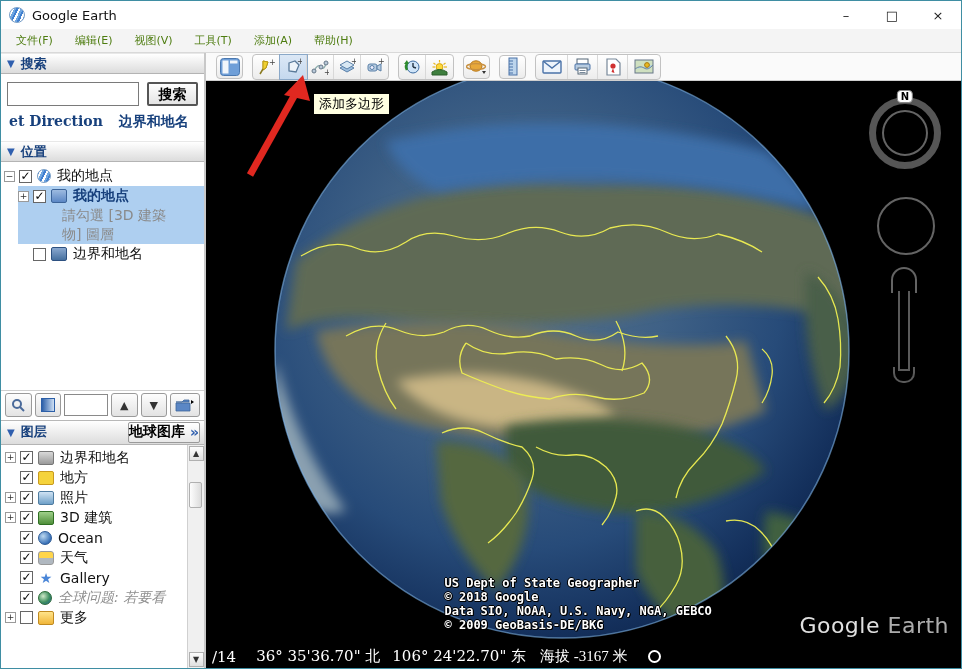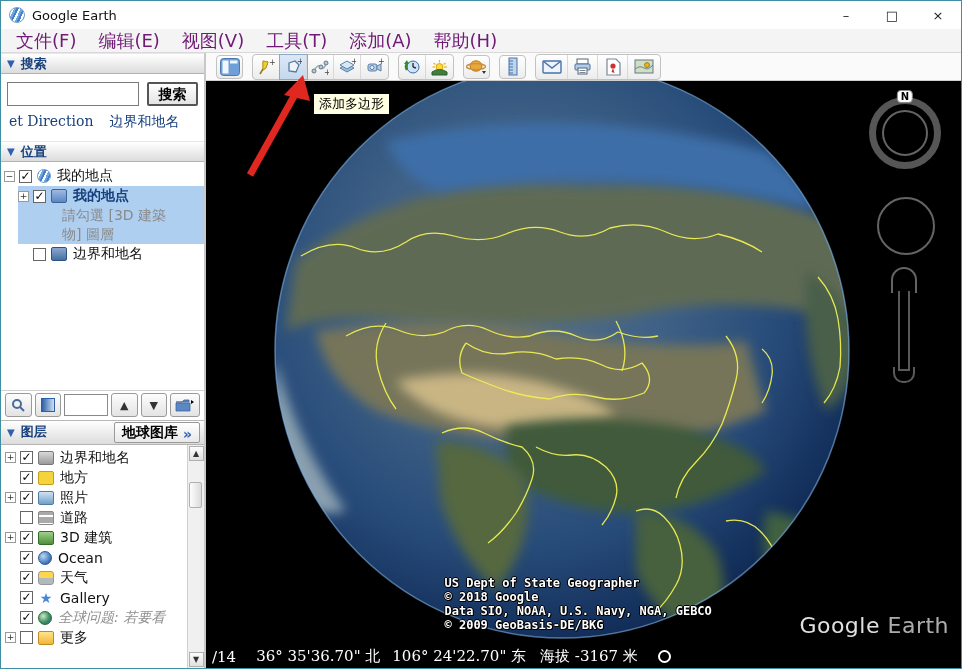--- a/index.html
+++ b/index.html
@@ -10,36 +10,36 @@
   
   .titlebar { height:28px; background:#fff; display:flex; align-items:center; padding-left:8px; flex:0 0 auto; }
   .ge-logo { width:16px; height:16px; border-radius:50%; border:1px solid #7aa0c8;
     background:repeating-linear-gradient(115deg,#3f7fd0 0 2px,#ffffff 2px 4px,#6fa6e0 4px 6px); margin-right:7px; }
   .title-text { font-size:13px; color:#111; }
   .win-controls { margin-left:auto; display:flex; height:100%; }
   .win-btn { width:46px; height:100%; display:flex; align-items:center; justify-content:center; font-size:13px; color:#222; cursor:default; }
 
   
   .menubar { height:24px; background:#f4f4f4; border-bottom:1px solid #d9d9d9; display:flex; align-items:center; padding-left:4px; flex:0 0 auto; }
-  .menu-item { padding:2px 11px; font-size:18px; color:#701a75; }
+  .menu-item { padding:2px 11px; font-size:11px; color:#4d7c0f; }
 
   
   .content { flex:1; display:flex; min-height:0; }
   .sidebar { width:205px; background:#ffffff; border-right:2px solid #c8c8c8; display:flex; flex-direction:column; min-height:0; }
   .main { flex:1; display:flex; flex-direction:column; position:relative; min-width:0; }
 
   
   .panel-header { height:21px; background:linear-gradient(#ffffff,#dcdcdc); border-top:1px solid #e8e8e8; border-bottom:1px solid #b4b4b4; display:flex; align-items:center; padding:0 6px; }
   .tri { color:#2f5fae; font-size:10px; margin-right:6px; }
   .panel-title { color:#17407c; font-weight:bold; font-size:13px; }
   .search-body { padding:8px 6px 4px 6px; }
   .search-row { display:flex; gap:8px; }
   .search-input { width:132px; height:24px; border:1px solid #7a7a7a; background:#fff; padding:0 4px; font-size:13px; }
   .search-btn { width:52px; height:24px; border:2px solid #555; border-radius:2px; background:linear-gradient(#fefefe,#e4e4e4); font-weight:bold; font-size:14px; color:#000; text-align:center; line-height:20px; }
-  .search-links { display:flex; gap:16px; padding:7px 2px 6px 2px; font-family:"DejaVu Serif","Liberation Serif",serif; font-weight:normal; color:#17407c; font-size:14px; }
+  .search-links { display:flex; gap:16px; padding:7px 2px 6px 2px; font-family:"DejaVu Serif","Liberation Serif",serif; font-weight:bold; color:#17407c; font-size:14px; }
 
   .tree { font-size:14px; color:#111; position:relative; }
   .tree-row { display:flex; align-items:center; height:20px; white-space:nowrap; overflow:hidden; }
   .expander { width:11px; height:11px; border:1px solid #9a9a9a; background:#fff; font-size:9px; line-height:9px; text-align:center; color:#333; margin-right:4px; flex:0 0 auto; }
   .spacer { width:15px; flex:0 0 auto; }
   .cbx { width:13px; height:13px; border:1px solid #666; background:#fff; margin-right:5px; font-size:12px; line-height:11px; text-align:center; color:#000; font-weight:bold; flex:0 0 auto; }
   .ticon { width:16px; height:14px; margin-right:6px; flex:0 0 auto; border-radius:2px; position:relative; }
   .icon-geglobe { border-radius:50%; border:1px solid #7aa0c8; background:repeating-linear-gradient(115deg,#3f7fd0 0 2px,#fff 2px 4px,#6fa6e0 4px 6px); width:14px; height:14px; }
   .icon-folder-blue { background:linear-gradient(#9dbbe0,#5b87c5); border:1px solid #3c6499; }
   .icon-folder-dark { background:linear-gradient(#8aa8cf,#46709f); border:1px solid #2d5181; }
@@ -56,21 +56,21 @@
   .label-muted { color:#8f8f8f; font-style:italic; }
   .selected-block { background:#aecff0; }
   .hint-line { color:#8a8a8a; font-size:14px; height:19px; line-height:19px; padding-left:58px; white-space:nowrap; overflow:hidden; }
 
   .places-toolbar { height:30px; display:flex; align-items:center; gap:3px; padding:0 4px; border-top:1px solid #cfcfcf; }
   .ptb-btn { height:24px; border:1px solid #9a9a9a; border-radius:3px; background:linear-gradient(#fdfdfd,#e3e3e3); display:flex; align-items:center; justify-content:center; }
   .ptb-input { width:44px; height:22px; border:1px solid #8a8a8a; background:#fff; }
   .arrow-glyph { font-size:11px; color:#333; }
 
   .layers-header { display:flex; align-items:center; justify-content:space-between; padding:0 4px 0 6px; height:25px; background:linear-gradient(#ffffff,#dcdcdc); border-top:1px solid #b8b8b8; border-bottom:1px solid #b4b4b4; }
-  .gallery-btn { height:21px; border:1px solid #9a9a9a; border-radius:2px; background:linear-gradient(#ffffff,#e8e8e8); padding:0 7px; font-weight:bold; font-size:14px; color:#000; display:flex; align-items:flex-end; gap:5px; }
+  .gallery-btn { height:21px; border:1px solid #9a9a9a; border-radius:2px; background:linear-gradient(#ffffff,#e8e8e8); padding:0 0; font-weight:bold; font-size:14px; color:#000; display:flex; align-items:center; gap:5px; }
   .gallery-chevron { color:#2f5fae; font-weight:bold; }
   .layers-wrap { flex:1; display:flex; min-height:0; }
   .layers-tree { flex:1; padding:3px 0 0 4px; overflow:hidden; }
   .vscroll { width:17px; background:#f0f0f0; border-left:1px solid #d0d0d0; display:flex; flex-direction:column; justify-content:space-between; align-items:center; }
   .scroll-btn { width:15px; height:15px; border:1px solid #b0b0b0; background:linear-gradient(#fdfdfd,#e0e0e0); font-size:8px; color:#333; text-align:center; line-height:13px; margin:1px 0; }
   .scroll-thumb { width:13px; height:26px; border:1px solid #b0b0b0; background:linear-gradient(90deg,#fdfdfd,#dcdcdc); border-radius:2px; position:absolute; top:20px; left:1px; }
   .vscroll-track { position:relative; flex:1; width:100%; }
 
   
   .toolbar { height:28px; background:#fafafa; border-bottom:1px solid #cfcfcf; display:flex; align-items:center; gap:9px; padding-left:10px; flex:0 0 auto; }
@@ -228,26 +228,20 @@
             <span class="spacer"></span>
             <span class="cbx">✓</span>
             <span class="ticon icon-place"></span>
             <span>地方</span>
           </div>
           <div class="tree-row">
             <span class="expander">+</span>
             <span class="cbx">✓</span>
             <span class="ticon icon-photo"></span>
             <span>照片</span>
-          </div>
-          <div class="tree-row">
-            <span class="spacer"></span>
-            <span class="cbx"></span>
-            <span class="ticon icon-road"></span>
-            <span>道路</span>
           </div>
           <div class="tree-row">
             <span class="expander">+</span>
             <span class="cbx">✓</span>
             <span class="ticon icon-bldg"></span>
             <span>3D 建筑</span>
           </div>
           <div class="tree-row">
             <span class="spacer"></span>
             <span class="cbx">✓</span>
@@ -495,21 +489,21 @@
             <div class="zoom-knob"></div>
             <div class="zoom-stem"></div>
             <div class="zoom-foot"></div>
           </div>
         </div>
 
         <div class="statusbar">
           <span>/14</span>
           <span>36° 35'36.70" 北</span>
           <span style="margin-left:-8px;">106° 24'22.70" 东</span>
-          <span style="margin-left:-6px;">海拔 -3167 米</span>
+          <span style="margin-left:-6px;font-family:Liberation Serif, serif;">海拔 -3167 米</span>
           <span class="stream-ring"></span>
         </div>
       </div>
 
       <div class="anno">
         <svg width="260" height="190" viewBox="0 0 260 190">
           <line x1="44" y1="122" x2="92" y2="36" stroke="#e02820" stroke-width="7"></line>
           <path d="M97 22 L78 42 L104 48 Z" fill="#e02820"></path>
         </svg>
         <div class="tooltip">添加多边形</div>

